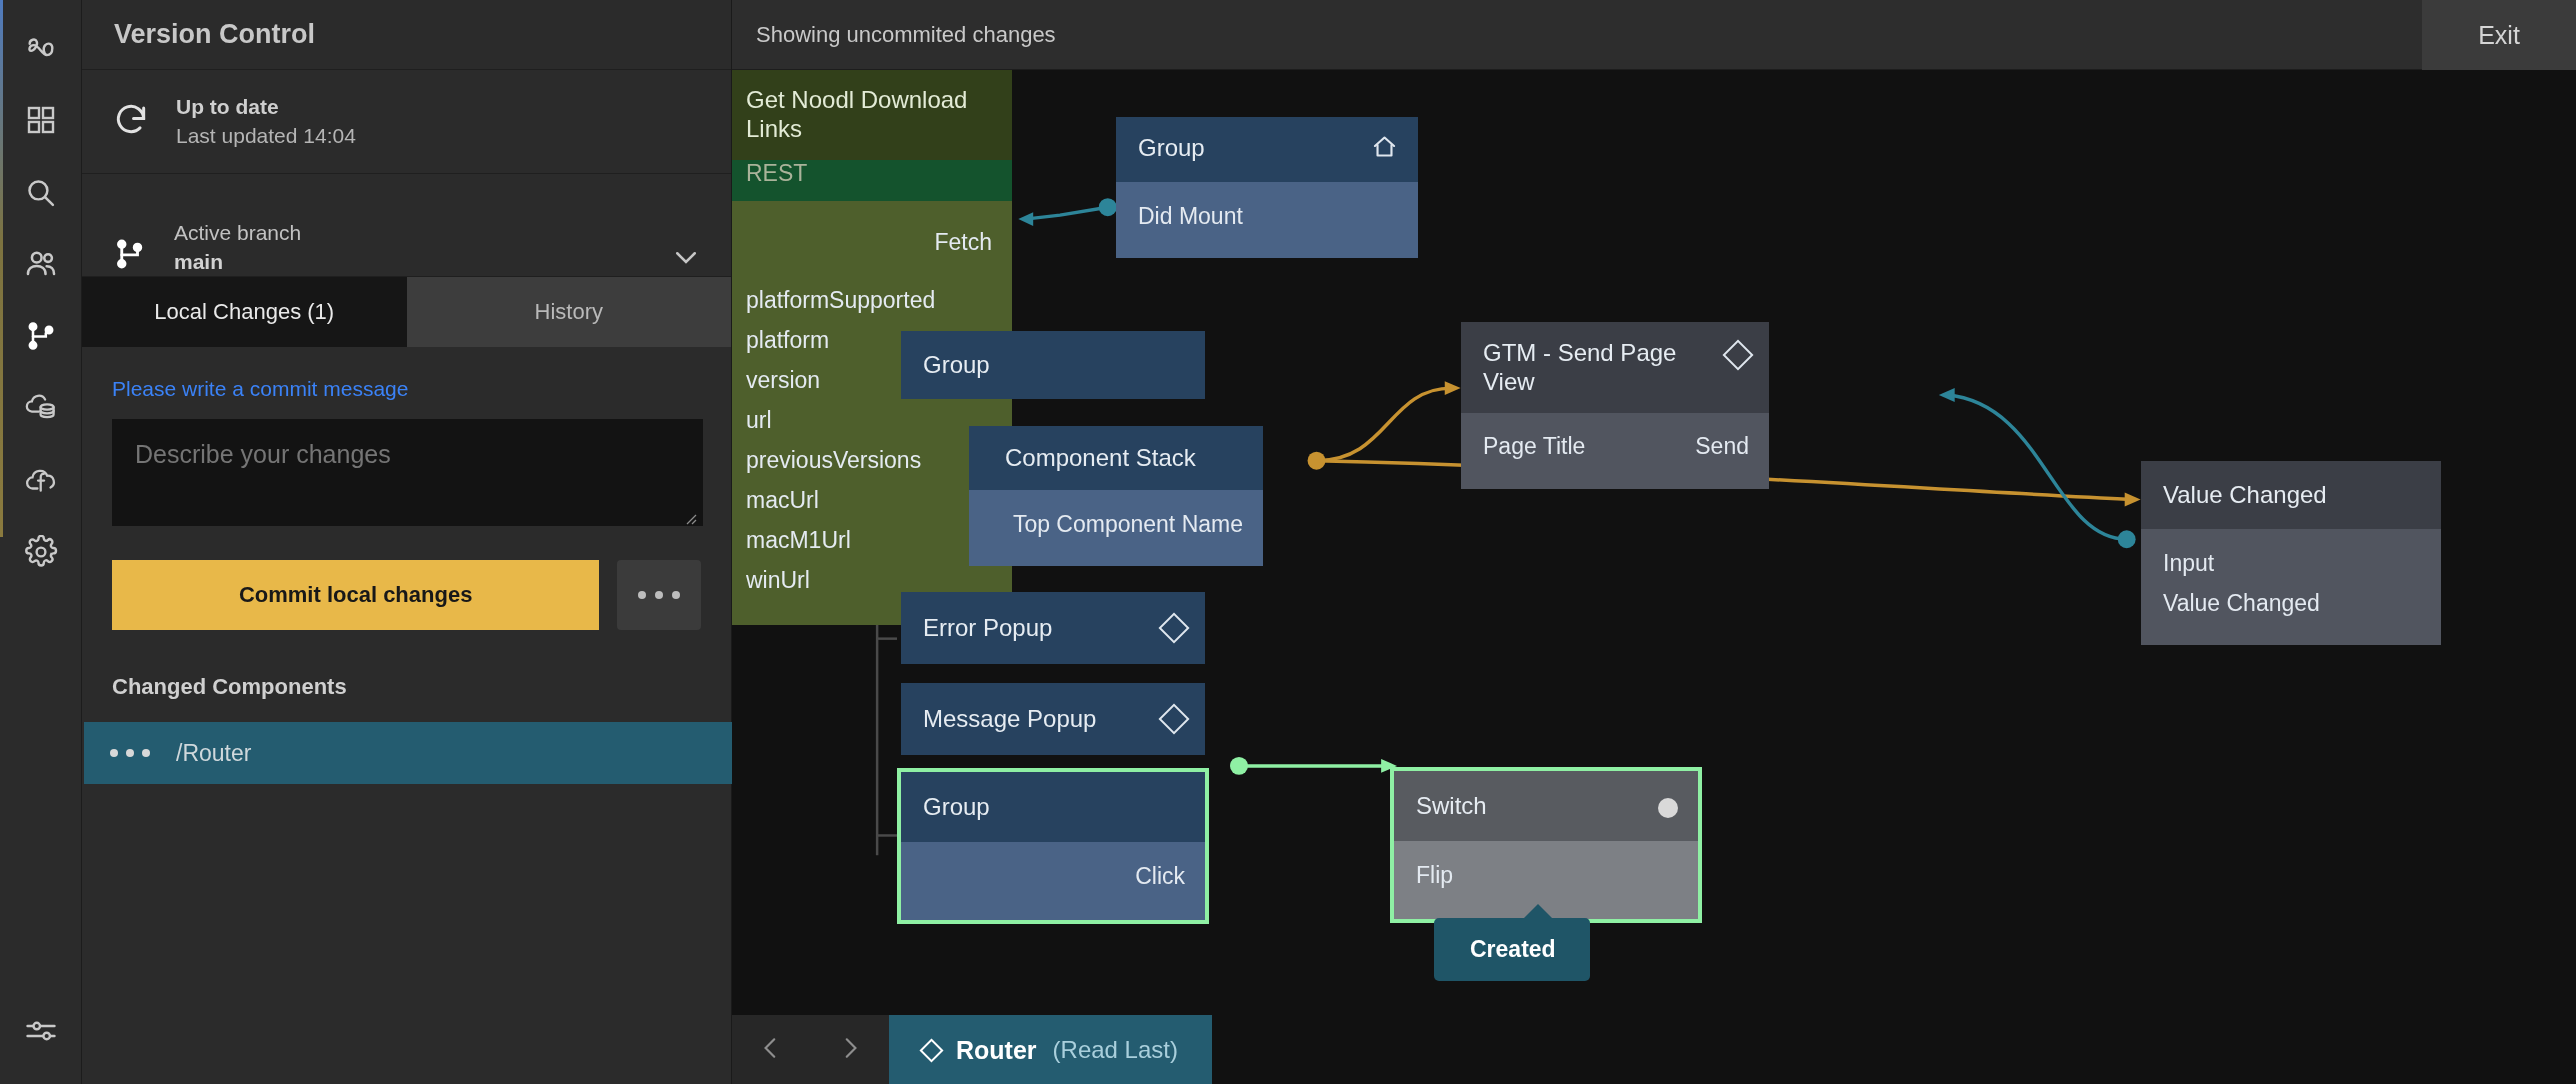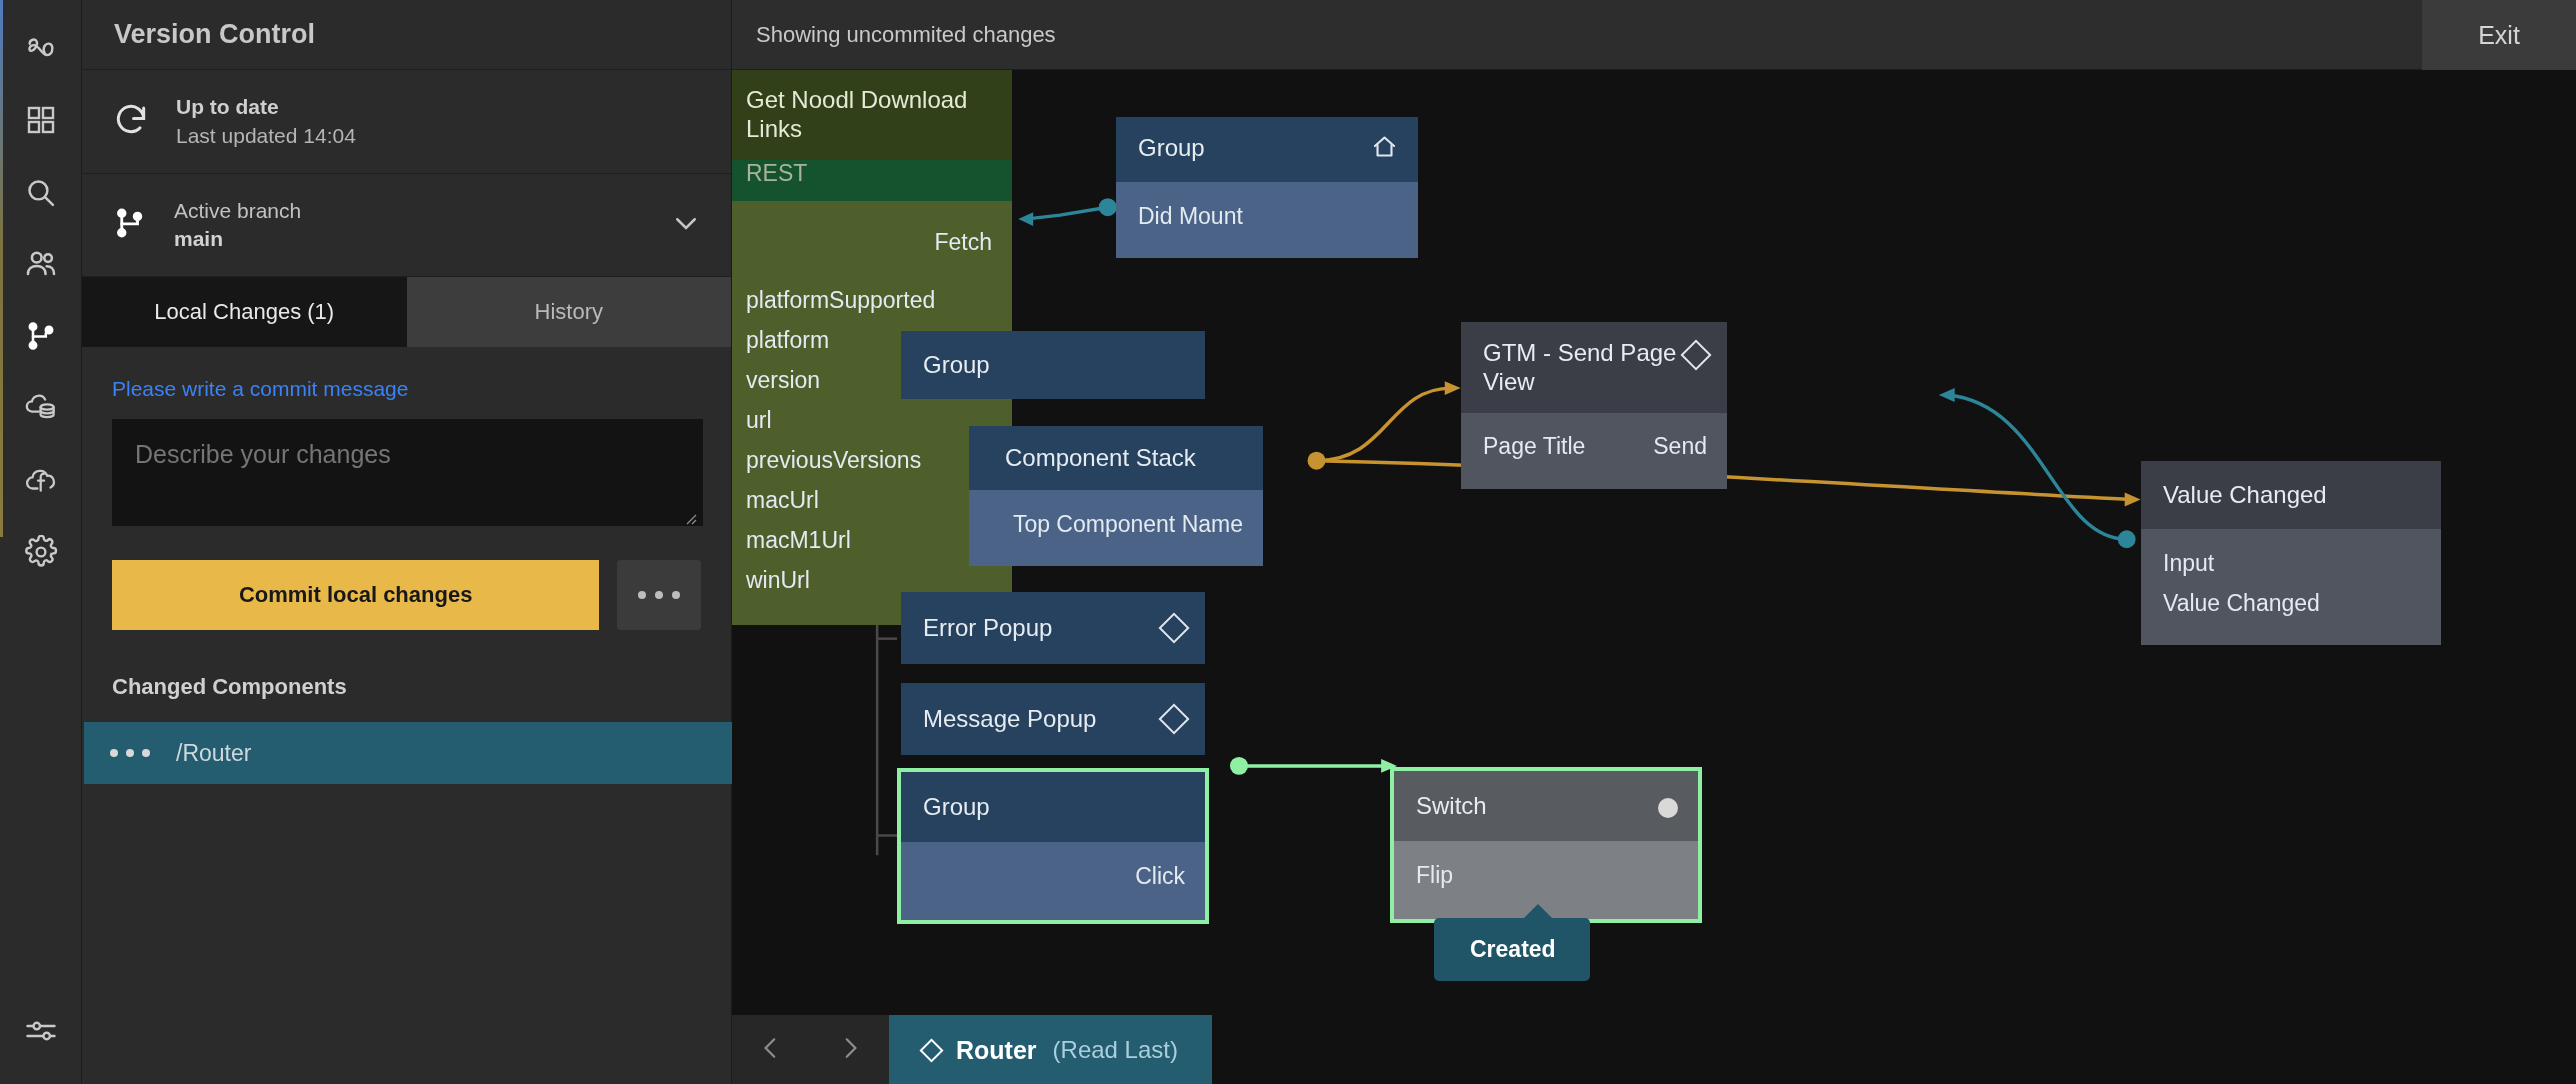--- a/index.html
+++ b/index.html
@@ -49,21 +49,21 @@
   }
   .status-row {
     height: 104px; display: flex; align-items: center;
     padding-left: 30px; gap: 26px;
     border-bottom: 1px solid #1f1f1f;
   }
   .status-text .s1 { font-size: 21px; font-weight: bold; color: #cfcfcf; line-height: 1.35; }
   .status-text .s2 { font-size: 21px; color: #b5b5b5; line-height: 1.35; }
 
   .branch-row {
-    height: 103px; display: flex; align-items: center;
+    height: 103px; display: flex; align-items: flex-end;
     padding: 0 30px; gap: 26px;
     border-bottom: 1px solid #1f1f1f;
     cursor: pointer;
   }
   .branch-text .b1 { font-size: 21px; color: #c2c2c2; line-height: 1.35; }
   .branch-text .b2 { font-size: 21px; font-weight: bold; color: #d2d2d2; line-height: 1.35; }
   .branch-chev { margin-left: auto; }
 
   .tabs { display: flex; height: 70px; }
   .tab {
@@ -457,21 +457,21 @@
 
       <div class="node n-blue sel" style="left:1157px; top:702px; width:304px; transform:translateX(-988px);">
         <div class="node-head" style="height:70px; align-items:center;">
           <span>Group</span>
         </div>
         <div class="node-ports" style="padding:14px 0 24px 0;">
           <div class="port out">Click</div>
         </div>
       </div>
 
-      <div class="node n-gray" style="left:729px; top:252px; width:266px;">
+      <div class="node n-gray" style="left:729px; top:252px; width:308px;">
         <div class="node-head">
           <span style="max-width:209px; display:inline-block;">GTM - Send Page View</span>
           <span class="diamond"></span>
         </div>
         <div class="node-ports" style="padding:14px 0 22px 0;">
           <div class="port">
             <span>Page Title</span>
             <span>Send</span>
           </div>
         </div>

